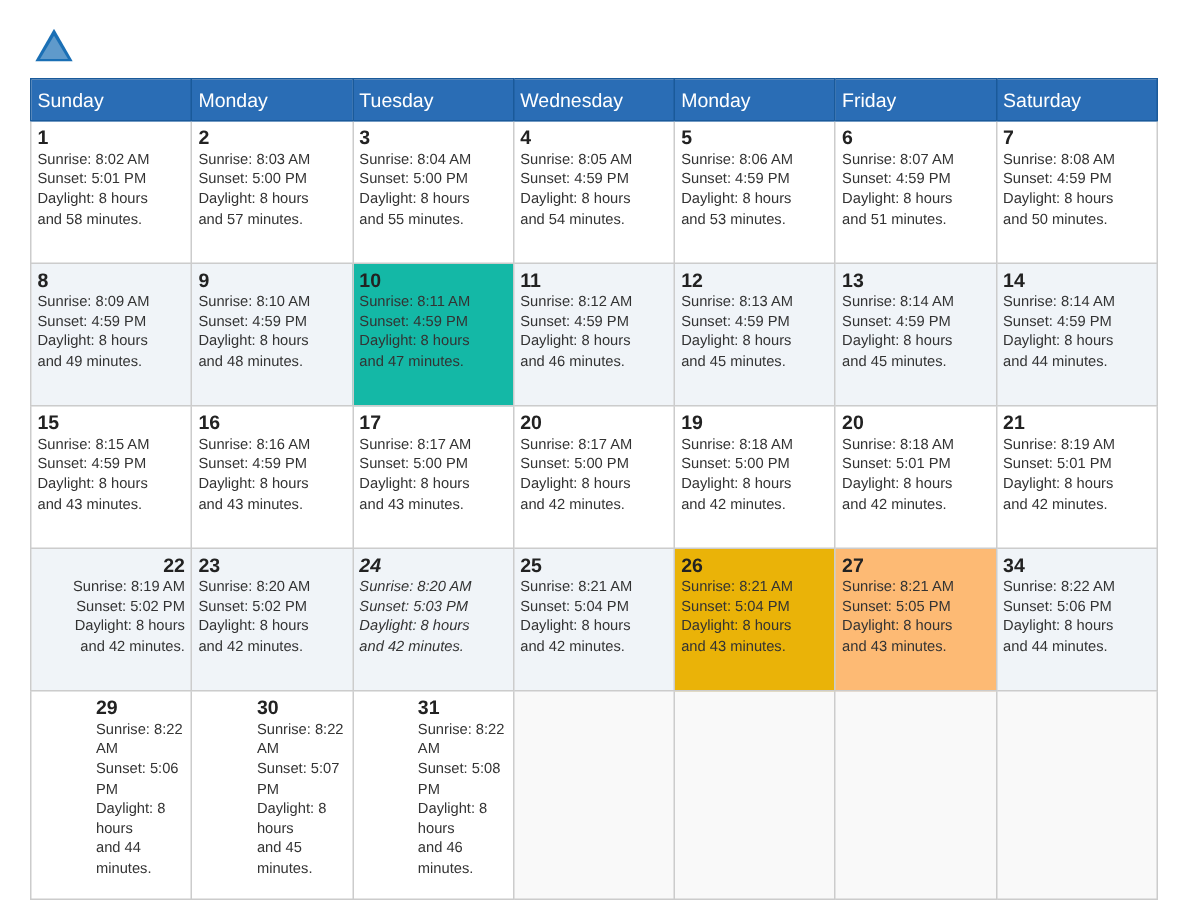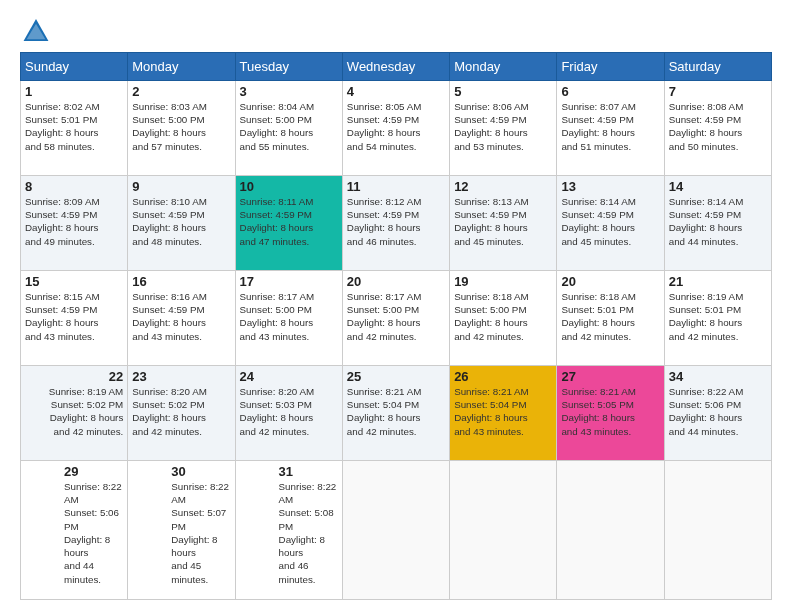--- a/index.html
+++ b/index.html
@@ -235,33 +235,33 @@
         </tr>
         <tr>
           <td style="background: rgb(240, 244, 248); text-align: right;">
             <span class="day-number">22</span>
             <div class="day-info">Sunrise: 8:19 AM<br>Sunset: 5:02 PM<br>Daylight: 8 hours<br>and 42 minutes.</div>
           </td>
           <td style="background: rgb(240, 244, 248);">
             <span class="day-number">23</span>
             <div class="day-info">Sunrise: 8:20 AM<br>Sunset: 5:02 PM<br>Daylight: 8 hours<br>and 42 minutes.</div>
           </td>
-          <td style="background: rgb(240, 244, 248);">
+          <td style="background: rgb(240, 244, 248); font-style: italic;">
             <span class="day-number">24</span>
             <div class="day-info">Sunrise: 8:20 AM<br>Sunset: 5:03 PM<br>Daylight: 8 hours<br>and 42 minutes.</div>
           </td>
           <td style="background: rgb(240, 244, 248);">
             <span class="day-number">25</span>
             <div class="day-info">Sunrise: 8:21 AM<br>Sunset: 5:04 PM<br>Daylight: 8 hours<br>and 42 minutes.</div>
           </td>
           <td style="background: #eab308;">
             <span class="day-number">26</span>
             <div class="day-info">Sunrise: 8:21 AM<br>Sunset: 5:04 PM<br>Daylight: 8 hours<br>and 43 minutes.</div>
           </td>
-          <td style="background: #ec4899; margin-left: 45px;">
+          <td style="background: #fdba74; margin-left: 45px;">
             <span class="day-number">27</span>
             <div class="day-info">Sunrise: 8:21 AM<br>Sunset: 5:05 PM<br>Daylight: 8 hours<br>and 43 minutes.</div>
           </td>
           <td style="background: rgb(240, 244, 248);">
             <span class="day-number">34</span>
             <div class="day-info">Sunrise: 8:22 AM<br>Sunset: 5:06 PM<br>Daylight: 8 hours<br>and 44 minutes.</div>
           </td>
         </tr>
         <tr class="last-row">
           <td>

